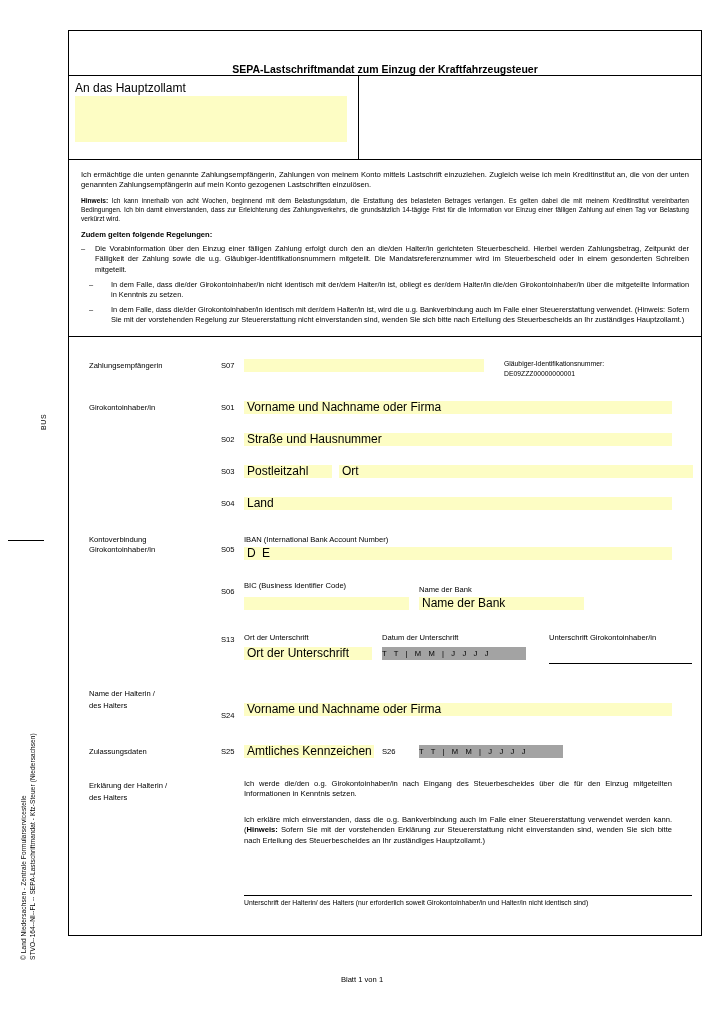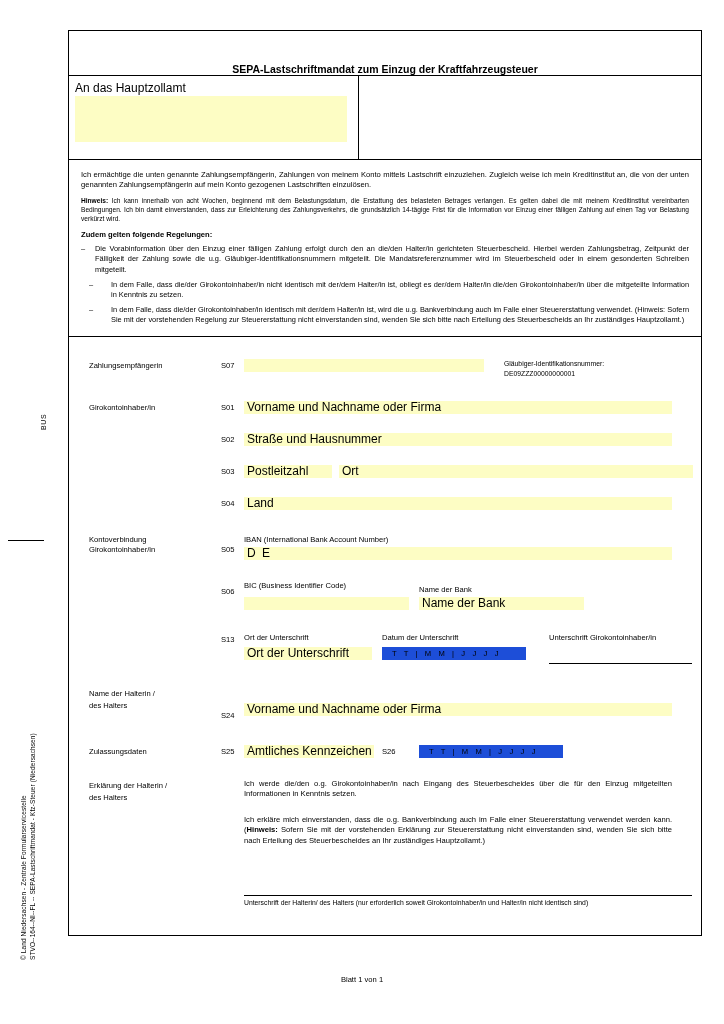--- a/index.html
+++ b/index.html
@@ -176,26 +176,26 @@
     background: #000;
   }
   .para {
     position: absolute;
     font-size: 7.6px;
     line-height: 1.42;
     text-align: justify;
   }
   .dategrid {
     position: absolute;
-    background: #1d4ed8;
+    background: #a3a3a3;
     height: 13px;
     font-size: 7.6px;
     line-height: 13px;
     letter-spacing: 2.6px;
-    padding-left: 10px;
+    padding-left: 0;
     box-sizing: border-box;
   }
   .sheet {
     position: absolute;
     left: 0;
     right: 0;
     top: 975px;
     text-align: center;
     font-size: 7.6px;
   }

